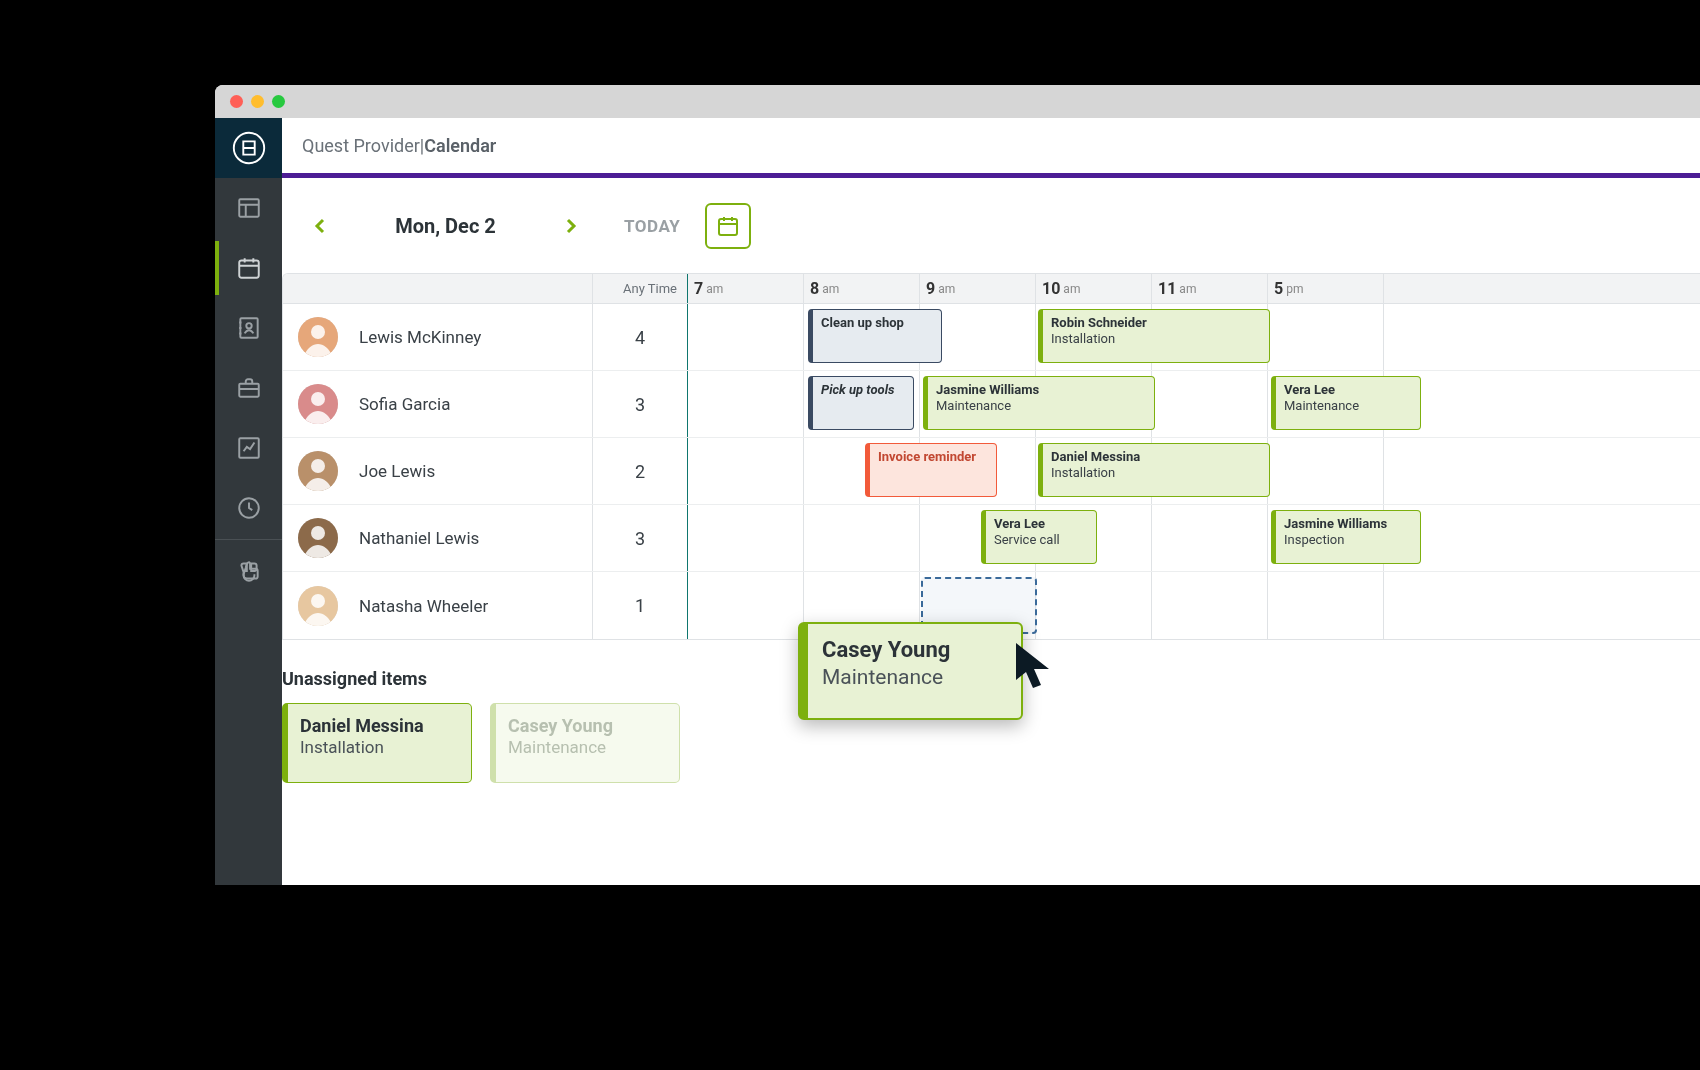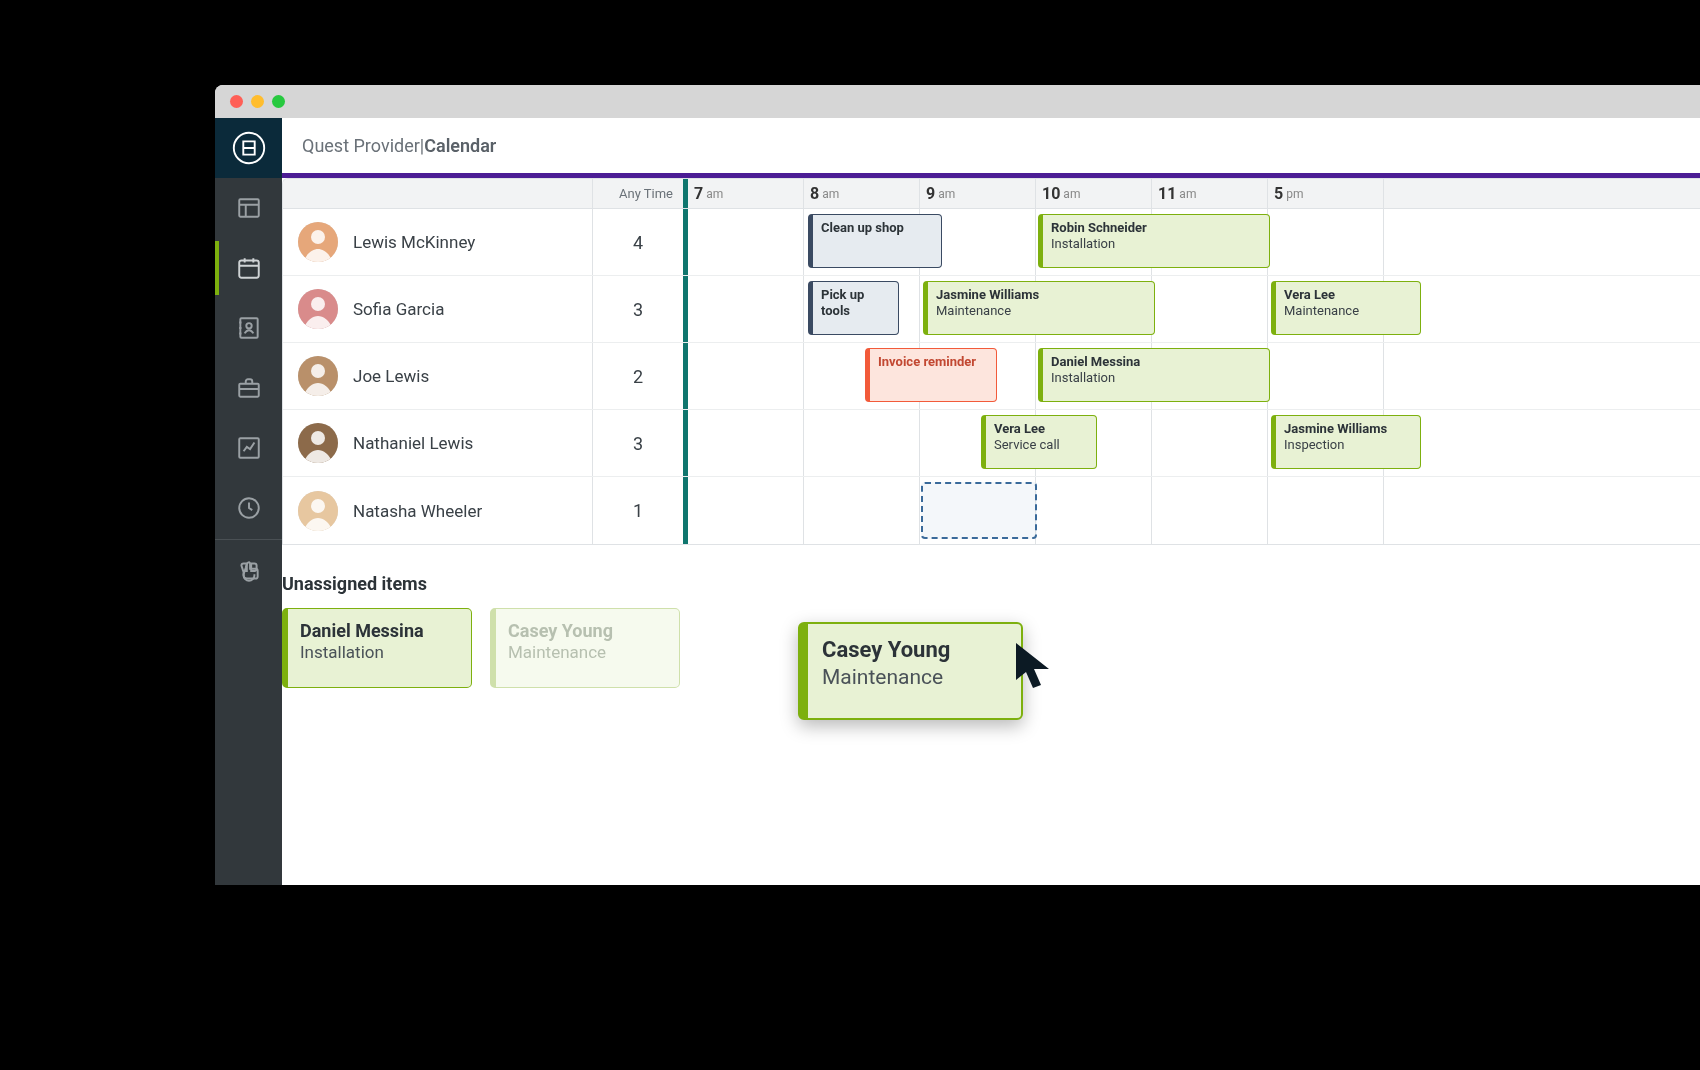--- a/index.html
+++ b/index.html
@@ -25,27 +25,27 @@
 .datebar{height:95px;display:flex;align-items:center;padding-left:20px;gap:10px}
 .chev{width:36px;height:36px;display:flex;align-items:center;justify-content:center;cursor:pointer}
 .chev svg{width:16px;height:16px;stroke:#7db00e;fill:none;stroke-width:3}
 .datebar .date{width:195px;text-align:center;font-size:20px;font-weight:700;color:#2c3338}
 .today{font-size:17px;font-weight:700;color:#9aa0a4;letter-spacing:0.5px;margin:0 15px 0 25px}
 .calbtn{width:46px;height:46px;border:2px solid #7db00e;border-radius:6px;display:flex;align-items:center;justify-content:center;cursor:pointer}
 .calbtn svg{width:24px;height:24px;stroke:#7db00e;fill:none;stroke-width:2}
 .grid{border:1px solid #dfe2e5;border-right:none;margin-left:0;border-radius:6px 0 0 0;overflow:hidden}
 .grid-head{height:30px;background:#f2f3f4;display:flex;border-bottom:1px solid #dfe2e5}
 .col-person{width:310px;border-right:1px solid #dfe2e5}
-.col-anytime{width:95px;border-right:5px solid #0f766e;display:flex;align-items:center;justify-content:flex-end;padding-right:10px;font-size:13px;color:#6a7178}
+.col-anytime{width:95px;border-right:1px solid #0f766e;display:flex;align-items:center;justify-content:flex-end;padding-right:10px;font-size:13px;color:#6a7178}
 .col-time{width:116px;border-right:1px solid #dfe2e5;display:flex;align-items:center;padding-left:6px}
 .col-time .hr{font-size:16px;font-weight:700;color:#333}
 .col-time .ap{font-size:12px;color:#888;margin-left:3px}
 .grid-row{height:67px;display:flex;border-bottom:1px solid #eceeef;position:relative}
 .grid-row:last-child{border-bottom:none}
-.grid-row .col-person{display:flex;align-items:center;padding-left:15px;gap:15px}
+.grid-row .col-person{display:flex;align-items:center;padding-left:15px;gap:21px}
 .avatar{width:40px;height:40px;border-radius:50%;background:#ddd;overflow:hidden;flex-shrink:0}
 .avatar svg{width:40px;height:40px}
 .pname{font-size:17px;color:#3a4147}
 .grid-row .col-anytime{align-items:center;justify-content:center;font-size:18px;color:#3a4147;padding:0}
 .grid-row .col-time{}
 .track{position:absolute;left:405px;right:0;top:0;bottom:0}
 .evt{position:absolute;top:5px;height:54px;border-radius:4px;padding:5px 8px;font-size:13px;line-height:1.25;overflow:hidden}
 .evt .t1{font-weight:700;color:#2c3338}
 .evt .t2{color:#3a4147}
 .evt-green{background:#e8f2d4;border:1px solid #7db00e;border-left:5px solid #7db00e}
@@ -131,20 +131,40 @@
         </div>
     </div>
 
     <div class="main">
       <div class="crumb">
         <span>Quest Provider</span>
         <span> | </span>
         <b>Calendar</b>
       </div>
 
+      <div class="datebar">
+        <div class="chev">
+            <svg viewBox="0 0 16 16">
+              <path d="M11 2L5 8l6 6"></path>
+            </svg>
+          </div>
+        <div class="date">Mon, Dec 2</div>
+        <div class="chev">
+            <svg viewBox="0 0 16 16">
+              <path d="M5 2l6 6-6 6"></path>
+            </svg>
+          </div>
+        <div class="today">TODAY</div>
+        <div class="calbtn">
+            <svg viewBox="0 0 24 24">
+              <rect x="3" y="5" width="18" height="16" rx="2"></rect>
+              <path d="M3 10h18M8 3v4M16 3v4"></path>
+            </svg>
+          </div>
+      </div>
 
       <div class="grid">
         <div class="grid-head">
           <div class="col-person"></div>
           <div class="col-anytime">Any Time</div>
           <div id="hours-head" style="display:flex">
               <div class="col-time">
                 <span class="hr">7</span>
                 <span class="ap">am</span>
               </div>
@@ -207,21 +227,21 @@
                 <div class="pname">Sofia Garcia</div>
               </div>
               <div class="col-anytime">3</div>
               <div class="col-time"></div>
               <div class="col-time"></div>
               <div class="col-time"></div>
               <div class="col-time"></div>
               <div class="col-time"></div>
               <div class="col-time"></div>
               <div class="track">
-                <div class="evt evt-blue" style="left: 120px; width: 91px;">
+                <div class="evt evt-blue" style="left: 120px; width: 106px; font-style: italic;">
                   <div class="t1">Pick up tools</div>
                 </div>
                 <div class="evt evt-green" style="left: 235px; width: 232px;">
                   <div class="t1">Jasmine Williams</div>
                   <div class="t2">Maintenance</div>
                 </div>
                 <div class="evt evt-green" style="left: 583px; width: 150px;">
                   <div class="t1">Vera Lee</div>
                   <div class="t2">Maintenance</div>
                 </div>

